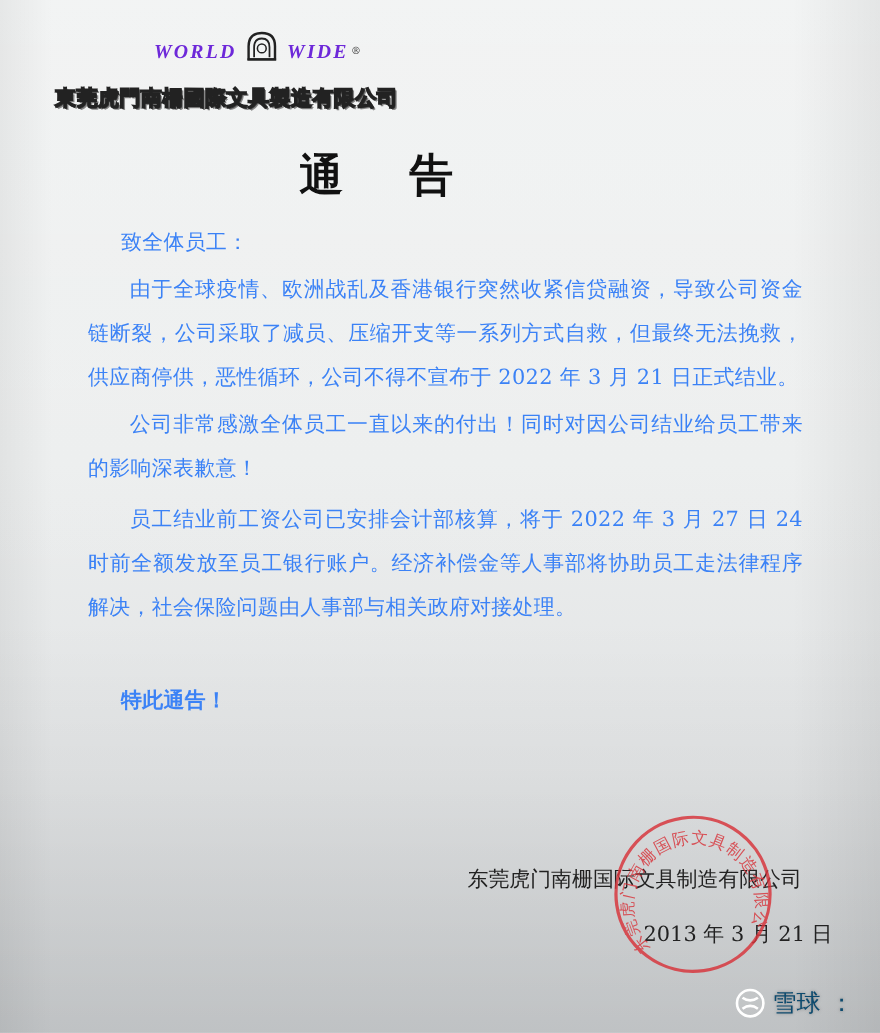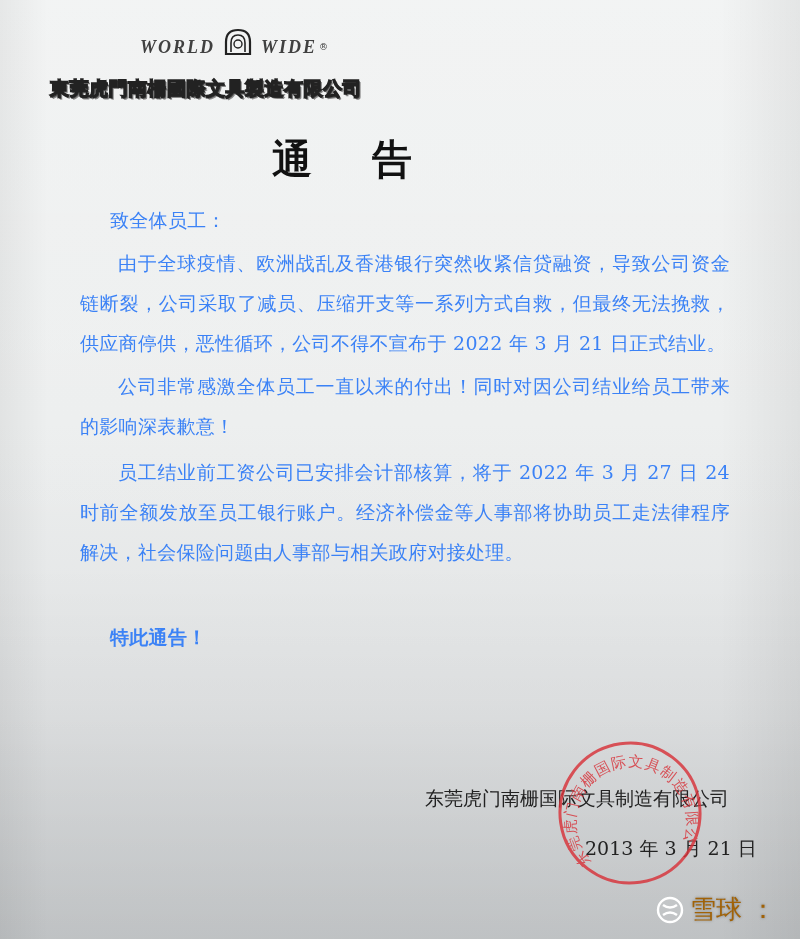--- a/index.html
+++ b/index.html
@@ -37,21 +37,21 @@
       display: flex;
       align-items: flex-end;
       gap: 8px;
     }
     .brand-word {
       font-family: "Liberation Serif", "DejaVu Serif", serif;
       font-style: italic;
       font-weight: bold;
       font-size: 18px;
       letter-spacing: 2px;
-      color: #404040;
+      color: #6d28d9;
     }
     .brand-logo {
       width: 30px;
       height: 28px;
       position: relative;
       margin-bottom: 2px;
     }
     .brand-reg {
       font-size: 9px;
       color: #333;
@@ -132,23 +132,23 @@
       transform: rotate(-8deg);
     }
     
     .watermark {
       position: absolute;
       right: 22px;
       bottom: 12px;
       display: flex;
       align-items: center;
       gap: 6px;
-      color: #a16207;
+      color: #0c4a6e;
       font-family: "DejaVu Sans", "Liberation Sans", sans-serif;
-      font-size: 26px;
+      font-size: 22px;
       text-shadow: 0 0 3px rgba(0,0,0,0.35);
       z-index: 4;
     }
     .wm-logo {
       width: 28px;
       height: 28px;
     }
     .wm-sep { margin: 0 2px; }
   </style>
 </head>

